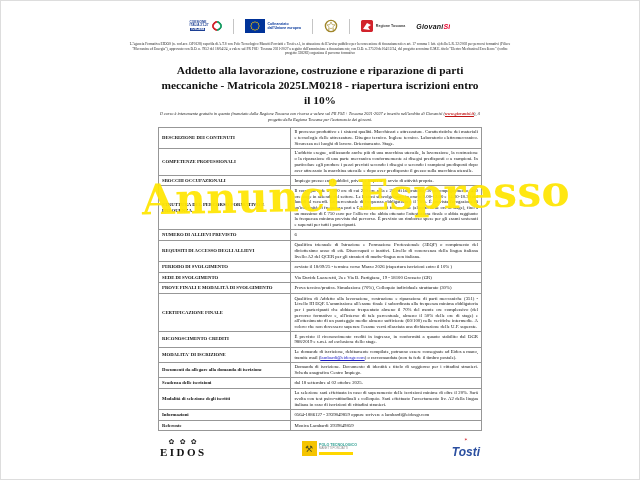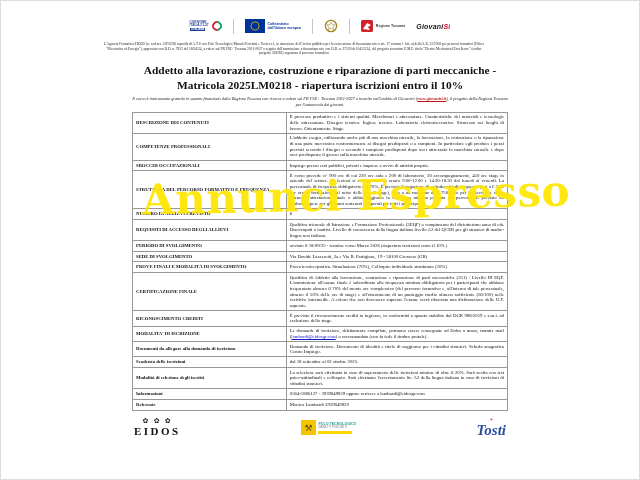--- a/index.html
+++ b/index.html
@@ -1,19 +1,19 @@
 <!DOCTYPE html>
 <html><head>
 <meta charset="utf-8">
 <style>
   *{margin:0;padding:0;box-sizing:border-box}
   html,body{width:640px;height:480px}
   body{background:#fff;font-family:"Liberation Serif",serif;position:relative;overflow:hidden;
        outline:1px solid #ddd;outline-offset:-1px;color:#111}
-  .doc{width:376px;margin:0 auto;padding-top:13px;position:relative}
+  .doc{width:324px;margin:0 auto;padding-top:13px;position:relative}
 
   
   .logos{display:flex;align-items:center;justify-content:center;gap:11px;height:26px}
   .lg{display:flex;align-items:center;gap:3px}
   .vdiv{width:1px;height:15px;background:#c5c5c5}
   .co-col{display:flex;flex-direction:column;line-height:1.1}
   .co-txt{font-family:"Liberation Sans",sans-serif;font-size:3.2px;font-weight:bold;color:#1c3f94}
   .co-bar{font-family:"Liberation Sans",sans-serif;font-size:2.8px;font-weight:bold;color:#fff;background:#1c3f94;padding:0 1px;margin-top:.5px;align-self:flex-start}
   .co-swirl{width:10px;height:10px;border-radius:50%;border:2.6px solid;border-color:#169b62 #169b62 #d2232c #d2232c;transform:rotate(45deg)}
   .eu-flag{width:20px;height:14px;background:#003399;display:block}
@@ -44,21 +44,21 @@
   .eidos-glyphs{font-family:"DejaVu Sans",sans-serif;font-size:7px;letter-spacing:1.5px;color:#1b1b1b}
   .eidos-name{font-weight:bold;font-size:11px;letter-spacing:2.5px}
   .polo{display:flex;align-items:center;gap:2.5px}
   .polo-icon{width:15px;height:15px;background:#f5c400;color:#50511f;font-size:9px;display:flex;align-items:center;justify-content:center;font-family:"DejaVu Sans",sans-serif}
   .polo-txt{display:flex;flex-direction:column;line-height:1.2}
   .polo-l1{font-family:"Liberation Sans",sans-serif;font-size:3.6px;font-weight:bold;color:#2a9d8f}
   .polo-l2{font-family:"Liberation Sans",sans-serif;font-size:2.9px;color:#8a8a8a}
   .polo-bar{width:34px;height:3px;background:#ffd700;margin-top:1px}
   .tosti{text-align:center;line-height:1}
   .tosti-mark{display:block;font-size:4.5px;color:#d2232c;font-family:"DejaVu Sans",sans-serif}
-  .tosti-text{font-family:Liberation Serif, serif;font-weight:bold;font-style:italic;font-size:15px;color:#2b4fa0}
+  .tosti-text{font-family:Liberation Sans, sans-serif;font-weight:bold;font-style:italic;font-size:12px;color:#2b4fa0}
 
   
   .watermark{position:absolute;left:142px;top:171px;font-family:"DejaVu Serif",serif;font-weight:bold;
              font-size:42px;color:#ffe606;transform:rotate(-1.2deg);white-space:nowrap;z-index:5;
              letter-spacing:.5px;opacity:.95;pointer-events:none}
 </style>
 </head>
 <body>
 
 <div class="watermark">Annunci Espresso</div>

